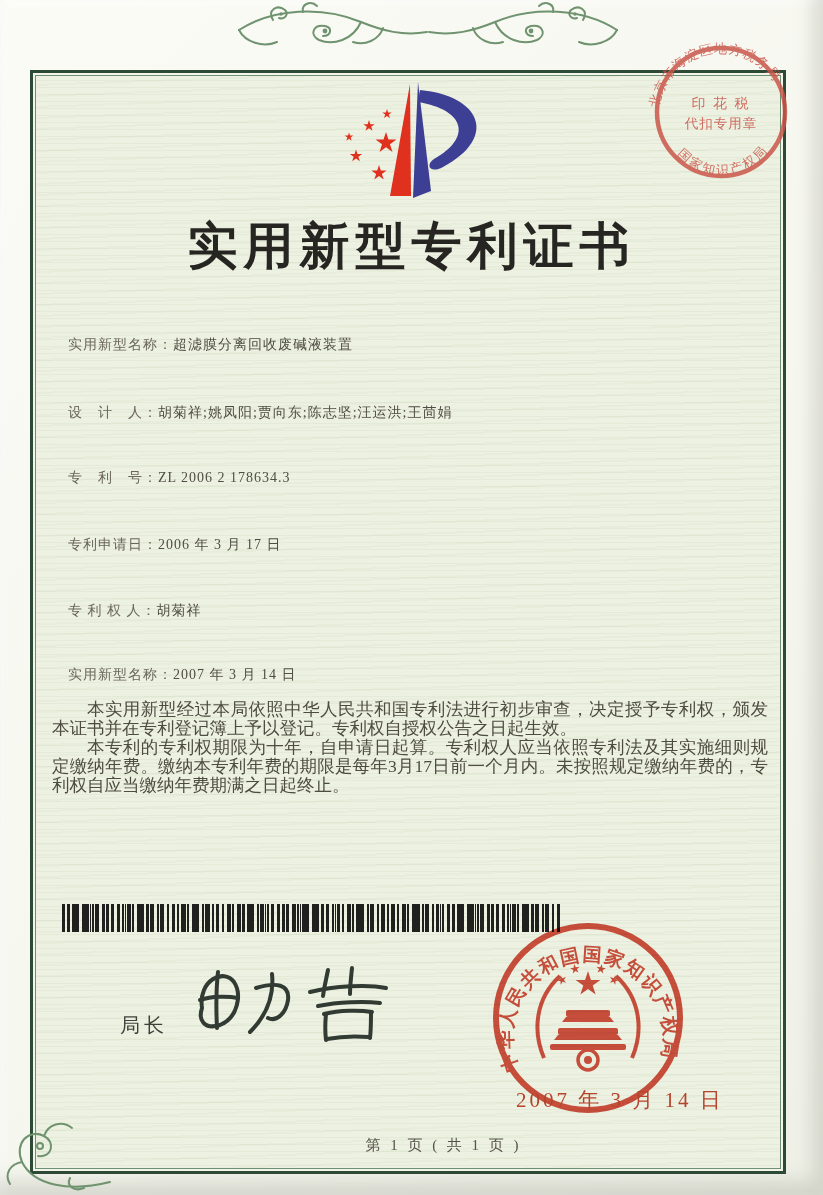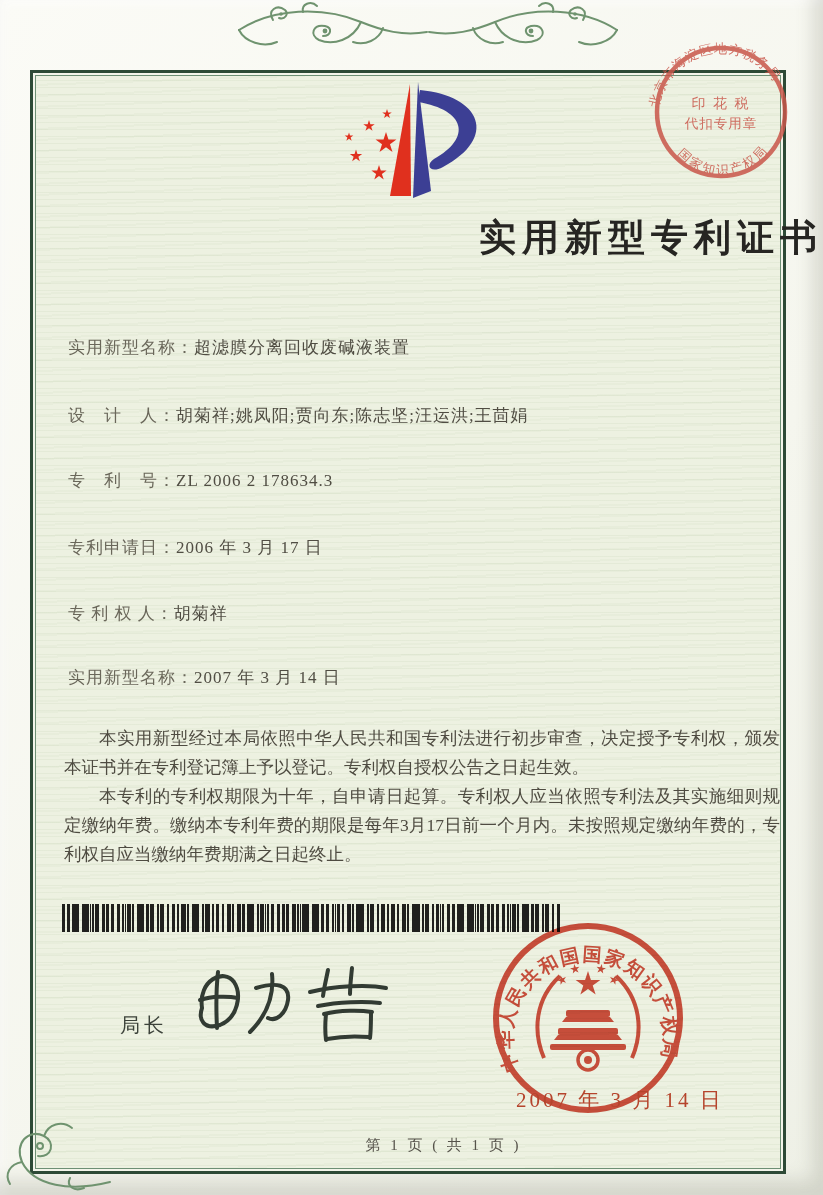--- a/index.html
+++ b/index.html
@@ -22,31 +22,31 @@
       repeating-linear-gradient(180deg, rgba(150,175,130,.10) 0 1px, rgba(0,0,0,0) 1px 7px),
       repeating-linear-gradient(178deg, rgba(160,185,140,.07) 0 2px, rgba(0,0,0,0) 2px 11px),
       #edf1e1;
   }
   .ornament{position:absolute;color:#6f936f;}
   .cert-no{position:absolute;left:66px;top:90px;font-size:19px;letter-spacing:3px;color:#9d8376;}
   .cert-no .num{color:#a66a55;letter-spacing:1px;}
   .logo{position:absolute;left:330px;top:64px;width:210px;height:152px;}
   .tax-stamp{position:absolute;left:645px;top:36px;width:152px;height:152px;opacity:.85;}
   .title{
-    position:absolute;left:0;top:213px;width:823px;text-align:right;
-    font-size:37px;font-weight:bold;color:#262522;letter-spacing:6px;
+    position:absolute;left:0;top:213px;width:823px;text-align:center;
+    font-size:50px;font-weight:bold;color:#262522;letter-spacing:6px;
   }
   .fields{position:absolute;left:68px;top:0;width:690px;}
-  .field{position:absolute;left:0;font-size:17px;white-space:nowrap;}
+  .field{position:absolute;left:0;font-size:14px;white-space:nowrap;}
   .field .lbl{color:#6a675a;letter-spacing:1px;}
   .field .val{color:#504d43;letter-spacing:1px;}
   .f0{top:336px}.f1{top:404px}.f2{top:469px}.f3{top:536px}.f4{top:602px}.f5{top:666px}
   .body-text{
-    position:absolute;left:64px;top:700px;width:716px;
-    font-size:17.5px;line-height:29px;color:#4e4b41;text-align:justify;margin-top:24px;
+    position:absolute;left:52px;top:700px;width:716px;
+    font-size:17.5px;line-height:19px;color:#4e4b41;text-align:justify;
   }
   .body-text p{margin:0;text-indent:2em;}
   .barcode{
     position:absolute;left:62px;top:904px;width:498px;height:28px;
     background:
       repeating-linear-gradient(90deg,#20201e 0 2px,rgba(0,0,0,0) 2px 5px),
       repeating-linear-gradient(90deg,#20201e 0 3px,rgba(0,0,0,0) 3px 11px),
       repeating-linear-gradient(90deg,#20201e 0 1px,rgba(0,0,0,0) 1px 7px);
   }
   .director-label{position:absolute;left:120px;top:1012px;font-size:20px;color:#3c423a;letter-spacing:4px;}

